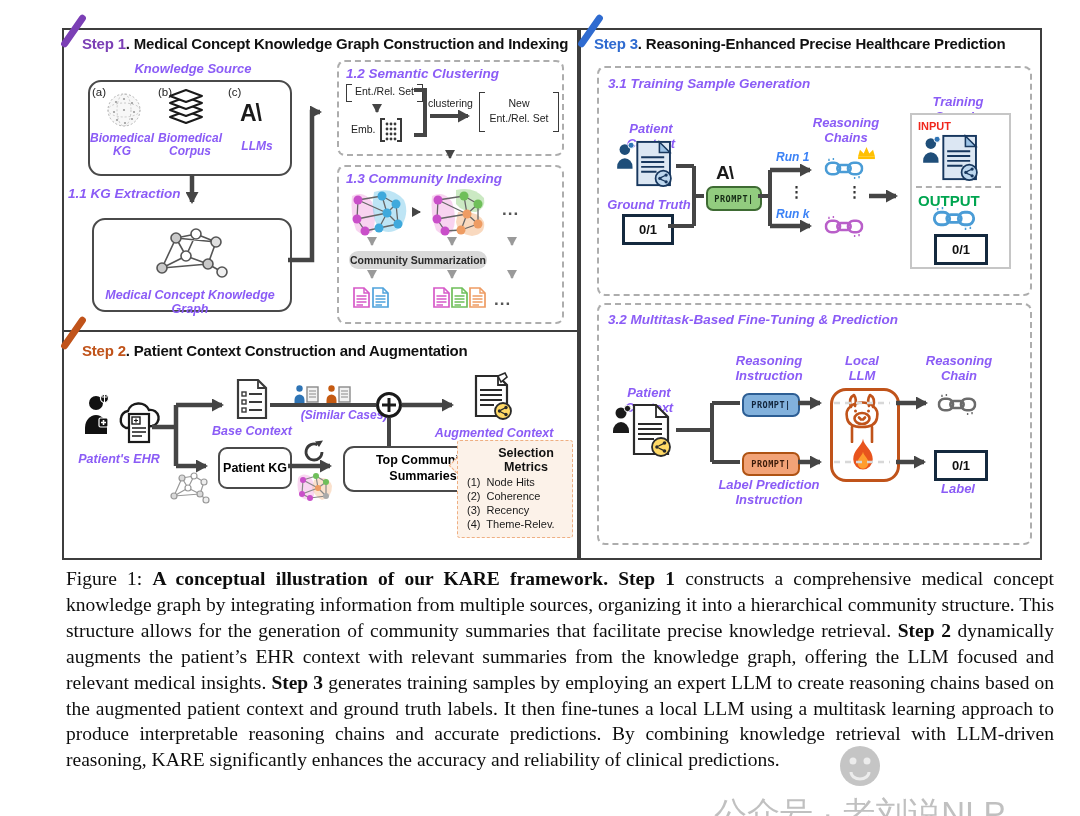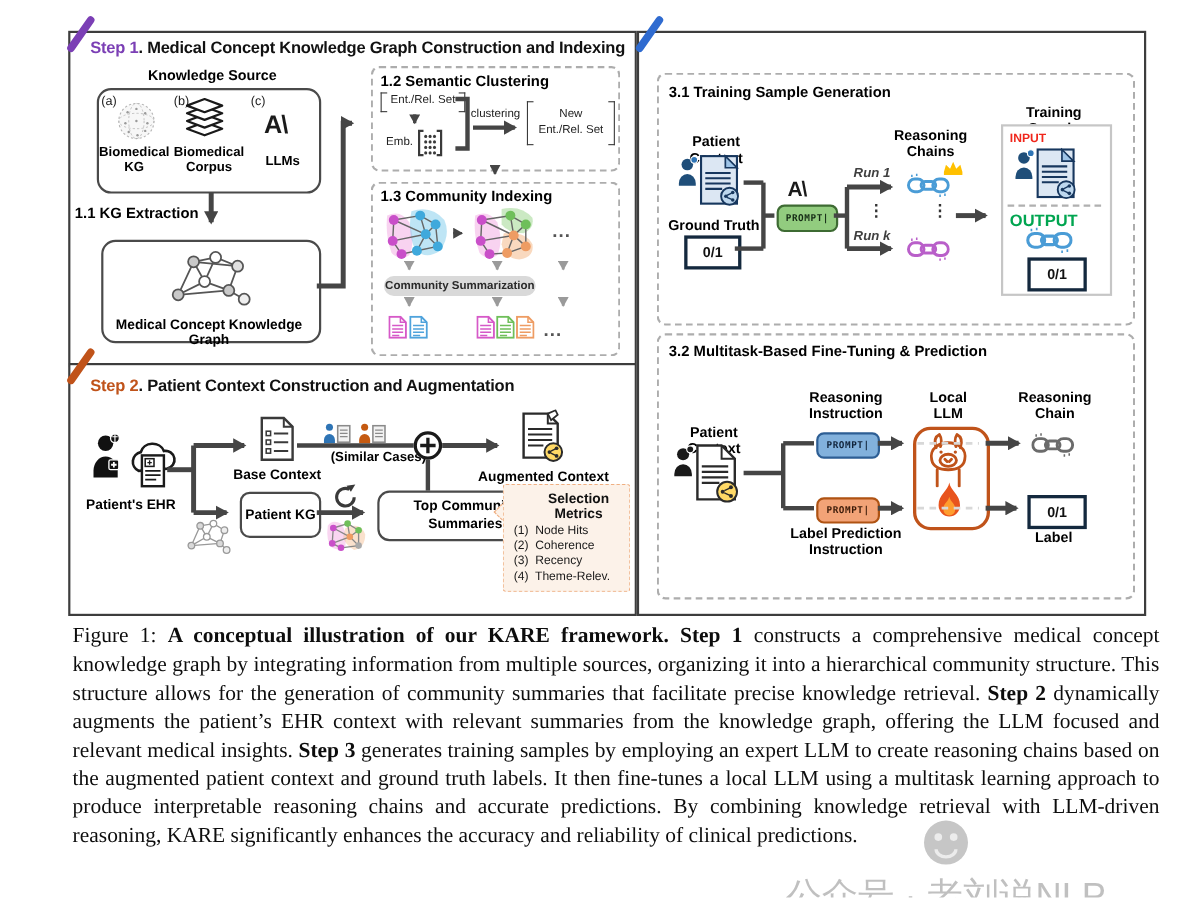--- a/index.html
+++ b/index.html
@@ -6,35 +6,35 @@
   body{width:1080px;height:816px;overflow:hidden;font-family:"Liberation Sans",sans-serif;}
   #stage{position:relative;width:1080px;height:816px;background:#fff;}
   .abs{position:absolute;}
   .panel{position:absolute;border:2px solid #3d3d3d;background:#fff;}
   .dashbox{position:absolute;border:2px dashed #adadad;border-radius:8px;background:#fff;}
   .slash{position:absolute;width:7px;height:38px;border-radius:4px;transform:rotate(35deg);}
   .ttl{position:absolute;font-size:15px;font-weight:700;white-space:nowrap;color:#111;letter-spacing:-0.2px;}
   .ttl .pfx1{color:var(--step1-accent);}
   .ttl .pfx2{color:var(--step2-accent);}
   .ttl .pfx3{color:var(--step3-accent);}
-  .lbl{position:absolute;font-weight:700;color:#000000;text-align:center;line-height:1.12;}
+  .lbl{position:absolute;font-weight:700;color:#8b5cf6;text-align:center;line-height:1.12;font-style:italic;}
   .f135{font-size:13.5px;} .f13{font-size:13px;} .f125{font-size:12.5px;} .f12{font-size:12px;}
   .tag{position:absolute;font-size:11.5px;color:#222;font-weight:400;}
   .rbox{position:absolute;border:2px solid #4a4a4a;border-radius:13px;background:#fff;}
   .vbox{position:absolute;border:3px solid var(--value-box-border);background:#fff;display:flex;align-items:center;justify-content:center;font-weight:700;font-size:13px;color:#111;}
   .pill{position:absolute;border-radius:7px;display:flex;align-items:center;justify-content:center;
         font-family:"DejaVu Sans Mono",monospace;font-size:8.5px;font-weight:700;letter-spacing:0.5px;color:#142a14;}
   .pill.green{background:var(--prompt-green-bg);border:2px solid var(--prompt-green-border);}
   .pill.blue{background:var(--prompt-blue-bg);border:2px solid var(--prompt-blue-border);color:#10233a;}
   .pill.orange{background:var(--prompt-orange-bg);border:2px solid var(--prompt-orange-border);color:#3a1a08;}
   .allogo{position:absolute;font-weight:700;color:#1a1a1a;letter-spacing:-1px;}
   .grayPill{position:absolute;background:#d9d9d9;border-radius:9px;display:flex;align-items:center;justify-content:center;font-size:10.5px;font-weight:700;color:#2a2a2a;}
   .ell{position:absolute;font-size:17px;font-weight:700;color:#555;letter-spacing:1px;}
   .vdots{position:absolute;font-size:15px;font-weight:700;color:#333;line-height:1;}
-  .runlbl{position:absolute;font-size:12px;font-style:italic;font-weight:600;color:#404040;}
+  .runlbl{position:absolute;font-size:12px;font-style:italic;font-weight:600;color:#3b82f6;}
   .brk{display:inline-block;width:5px;align-self:stretch;}
   .brk.l{border:1.7px solid #3a3a3a;border-right:none;}
   .brk.r{border:1.7px solid #3a3a3a;border-left:none;}
   .entrow{position:absolute;display:flex;align-items:stretch;}
   .entrow .txt{font-size:10.5px;font-weight:400;color:#222;padding:1px 3px;white-space:nowrap;}
   .smbox{position:absolute;background:var(--selection-bg);border:1.6px dashed var(--selection-border);border-radius:3px;}
   .smbox .smtitle{font-size:12.5px;font-weight:700;color:#111;text-align:center;margin-top:5px;margin-left:22px;}
   .smbox .smitem{font-size:11px;color:#1a1a1a;margin:2px 0 0 9px;white-space:pre;}
   .notch{position:absolute;width:10px;height:10px;background:var(--selection-bg);border-left:1.6px dashed var(--selection-border);border-bottom:1.6px dashed var(--selection-border);transform:rotate(45deg);}
   .tsbox{position:absolute;border:2px solid #c6c6c6;background:#fff;}
@@ -103,20 +103,23 @@
   <div class="slash" style="left:70px;top:12px;background:var(--step1-accent);"></div>
   <div class="slash" style="left:70px;top:314px;background:var(--step2-accent);"></div>
   <div class="slash" style="left:587px;top:12px;background:var(--step3-accent);"></div>
 
   <div class="ttl" style="left:82px;top:35px;">
     <span class="pfx1">Step 1</span><span>. Medical Concept Knowledge Graph Construction and Indexing</span>
   </div>
   <div class="ttl" style="left:82px;top:342px;">
     <span class="pfx2">Step 2</span><span>. Patient Context Construction and Augmentation</span>
   </div>
+  <div class="ttl" style="left:594px;top:35px;">
+    <span class="pfx3">Step 3</span><span>. Reasoning-Enhanced Precise Healthcare Prediction</span>
+  </div>
 
   <div class="lbl f13" style="left:118px;top:62px;width:150px;">Knowledge Source</div>
   <div class="rbox" style="left:88px;top:80px;width:200px;height:92px;"></div>
 
   <div class="tag" style="left:92px;top:86px;">(a)</div>
   <svg class="abs" style="left:106px;top:90px;" width="36" height="40" viewBox="0 0 36 40">
     <circle cx="18" cy="20" r="16" fill="#f7f7f7" stroke="#b3b3b3" stroke-width="1" stroke-dasharray="2,2"></circle>
     <ellipse cx="18" cy="20" rx="16" ry="7" fill="none" stroke="#bbb" stroke-width="0.8" stroke-dasharray="2,2"></ellipse>
     <ellipse cx="18" cy="20" rx="7" ry="16" fill="none" stroke="#bbb" stroke-width="0.8" stroke-dasharray="2,2"></ellipse>
     <g fill="#9a9a9a">

